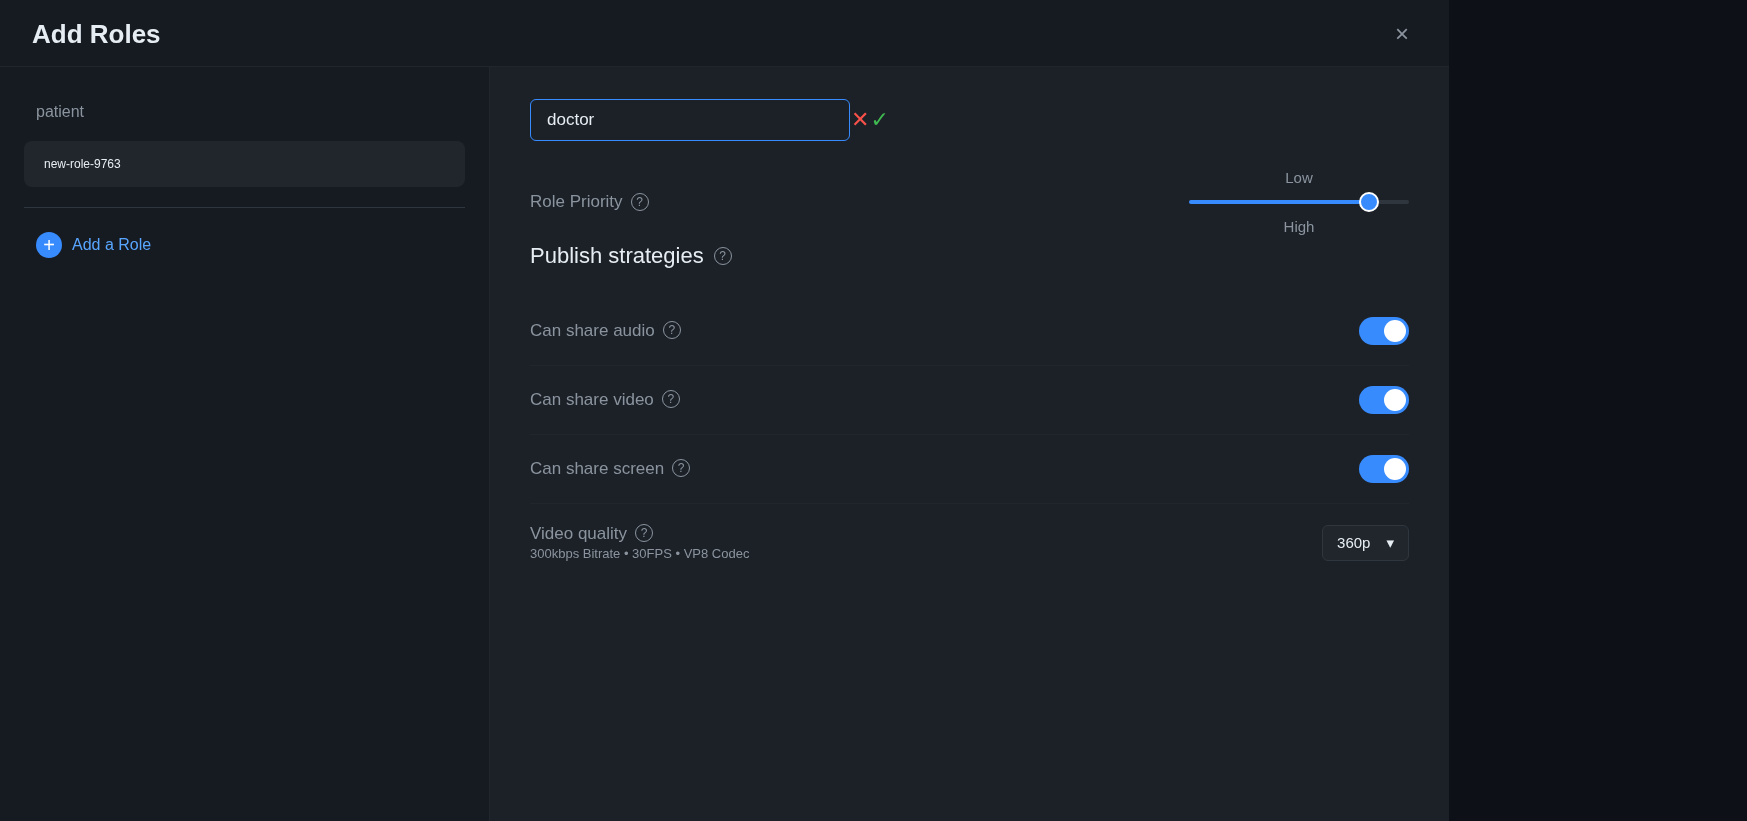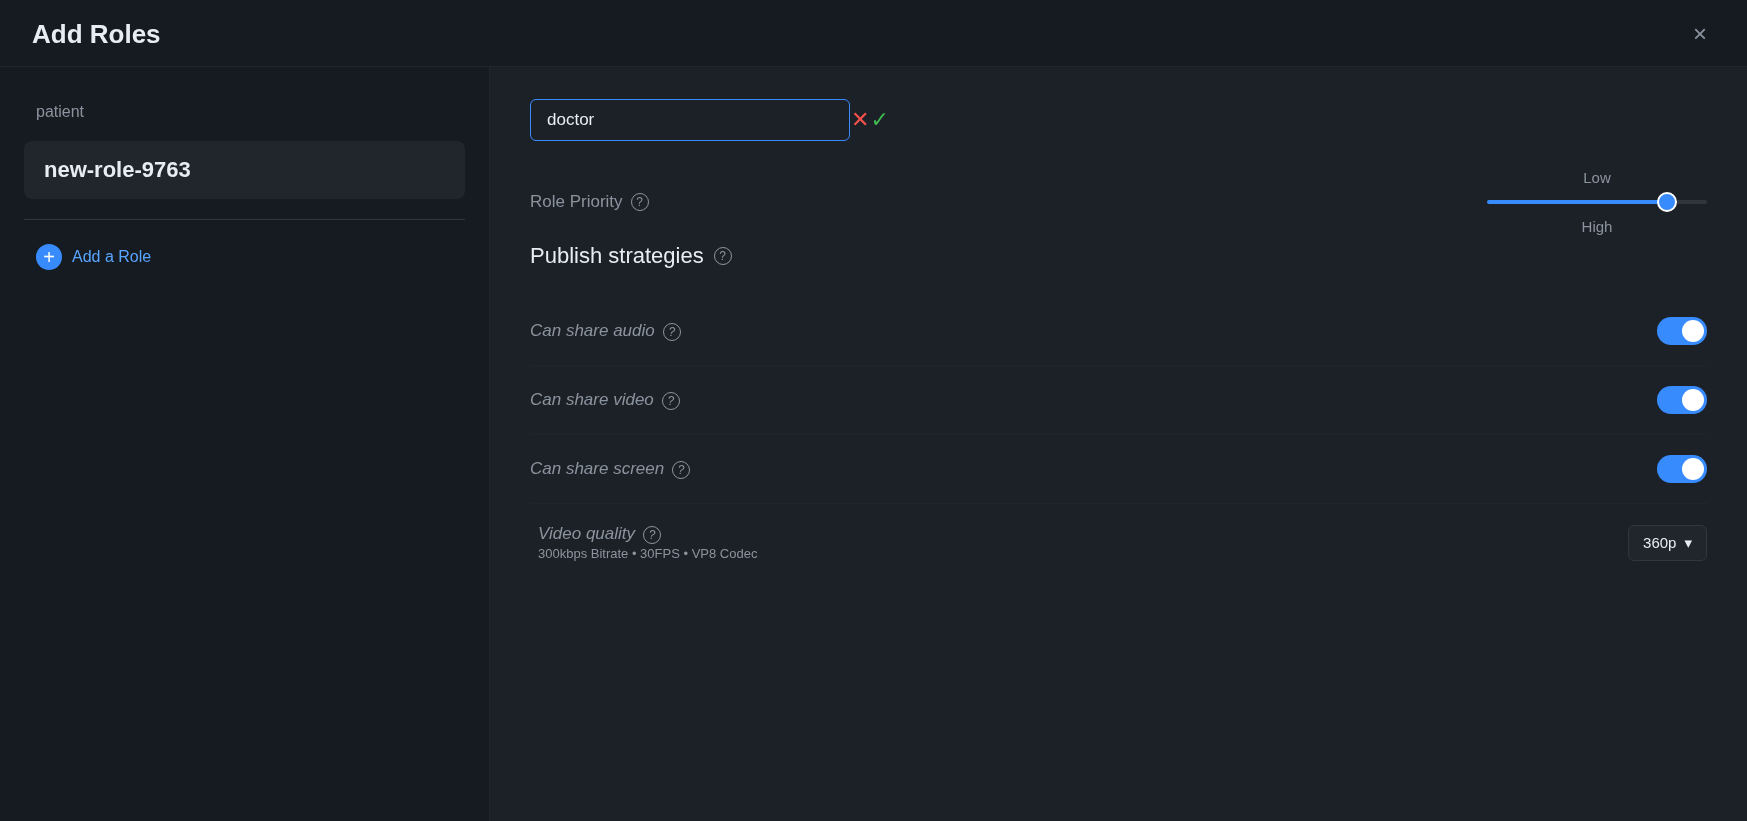--- a/index.html
+++ b/index.html
@@ -10,21 +10,21 @@
       color: #c9d1d9;
       width: 1747px;
       height: 821px;
       overflow: hidden;
     }
 
     .modal {
       display: flex;
       flex-direction: column;
       background: #fef9c3;
-      width: 1747px;
+      width: 1449px;
       height: 821px;
       position: relative;
     }
 
     .modal-header {
       display: flex;
       align-items: center;
       justify-content: space-between;
       padding: 18px 32px 16px 32px;
       background: #161b22;
@@ -67,22 +67,22 @@
     .sidebar-role-label {
       color: #8b949e;
       font-size: 16px;
       padding: 4px 12px;
     }
 
     .sidebar-role-item {
       background: #21262d;
       border-radius: 8px;
       padding: 16px 20px;
-      font-size: 22px;
-      font-weight: 700;
+      font-size: 12px;
+      font-weight: 400;
       color: #e6edf3;
       cursor: pointer;
     }
 
     .sidebar-divider {
       border: none;
       border-top: 1px solid #30363d;
       margin: 4px 0;
     }
 
@@ -236,25 +236,24 @@
     .toggle-row {
       display: flex;
       align-items: center;
       justify-content: space-between;
       padding: 20px 0;
       border-bottom: 1px solid #21262d;
     }
 
     .toggle-label {
       display: flex;
-      align-items: flex-end;
+      align-items: flex-start;
       gap: 8px;
       font-size: 17px;
       color: #8b949e;
-      font-style: italic;
     }
 
     
     .toggle-switch {
       position: relative;
       width: 50px;
       height: 28px;
       cursor: pointer;
     }
 
@@ -282,34 +281,33 @@
       background: #fff;
       transition: right 0.2s;
     }
 
     
     .video-quality-row {
       display: flex;
       align-items: center;
       justify-content: space-between;
       padding: 20px 0;
-      margin-left: 8px;
     }
 
     .quality-select {
       background: #21262d;
       border: 1px solid #30363d;
       border-radius: 6px;
       color: #e6edf3;
       font-size: 15px;
       padding: 8px 14px;
       cursor: pointer;
       display: flex;
       align-items: center;
-      gap: 8px;
+      gap: 16px;
     }
 
     .video-quality-sub {
       color: #8b949e;
       font-size: 13px;
       margin-top: 2px;
     }
   </style>
 </head>
 <body>

